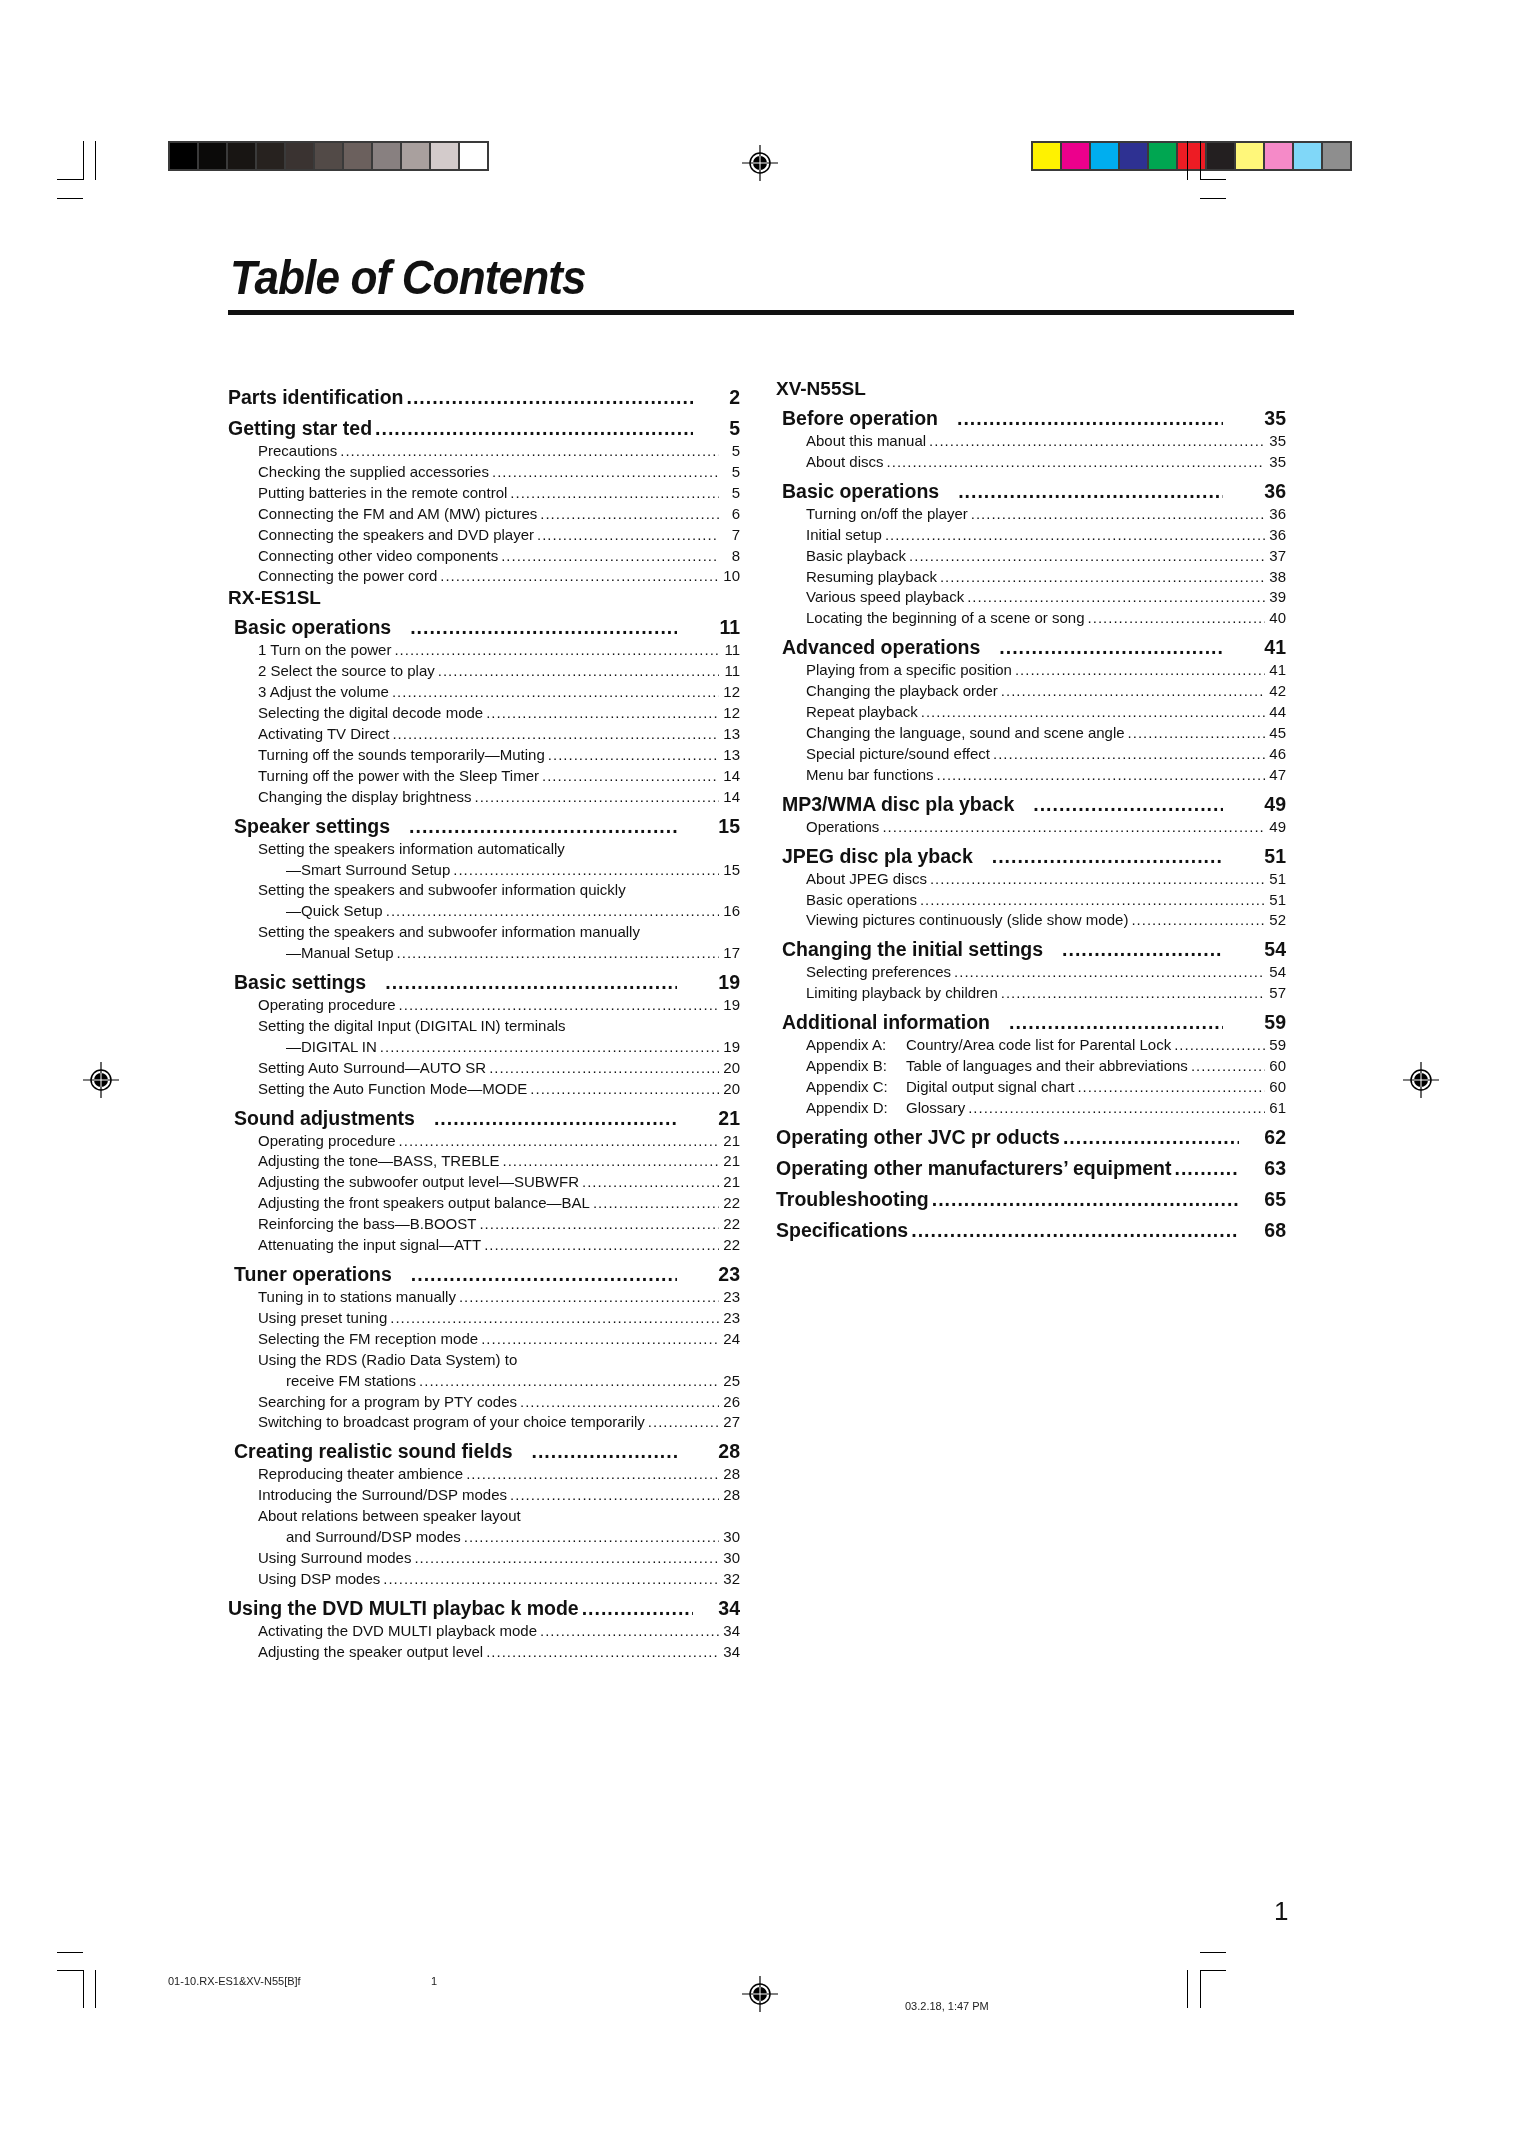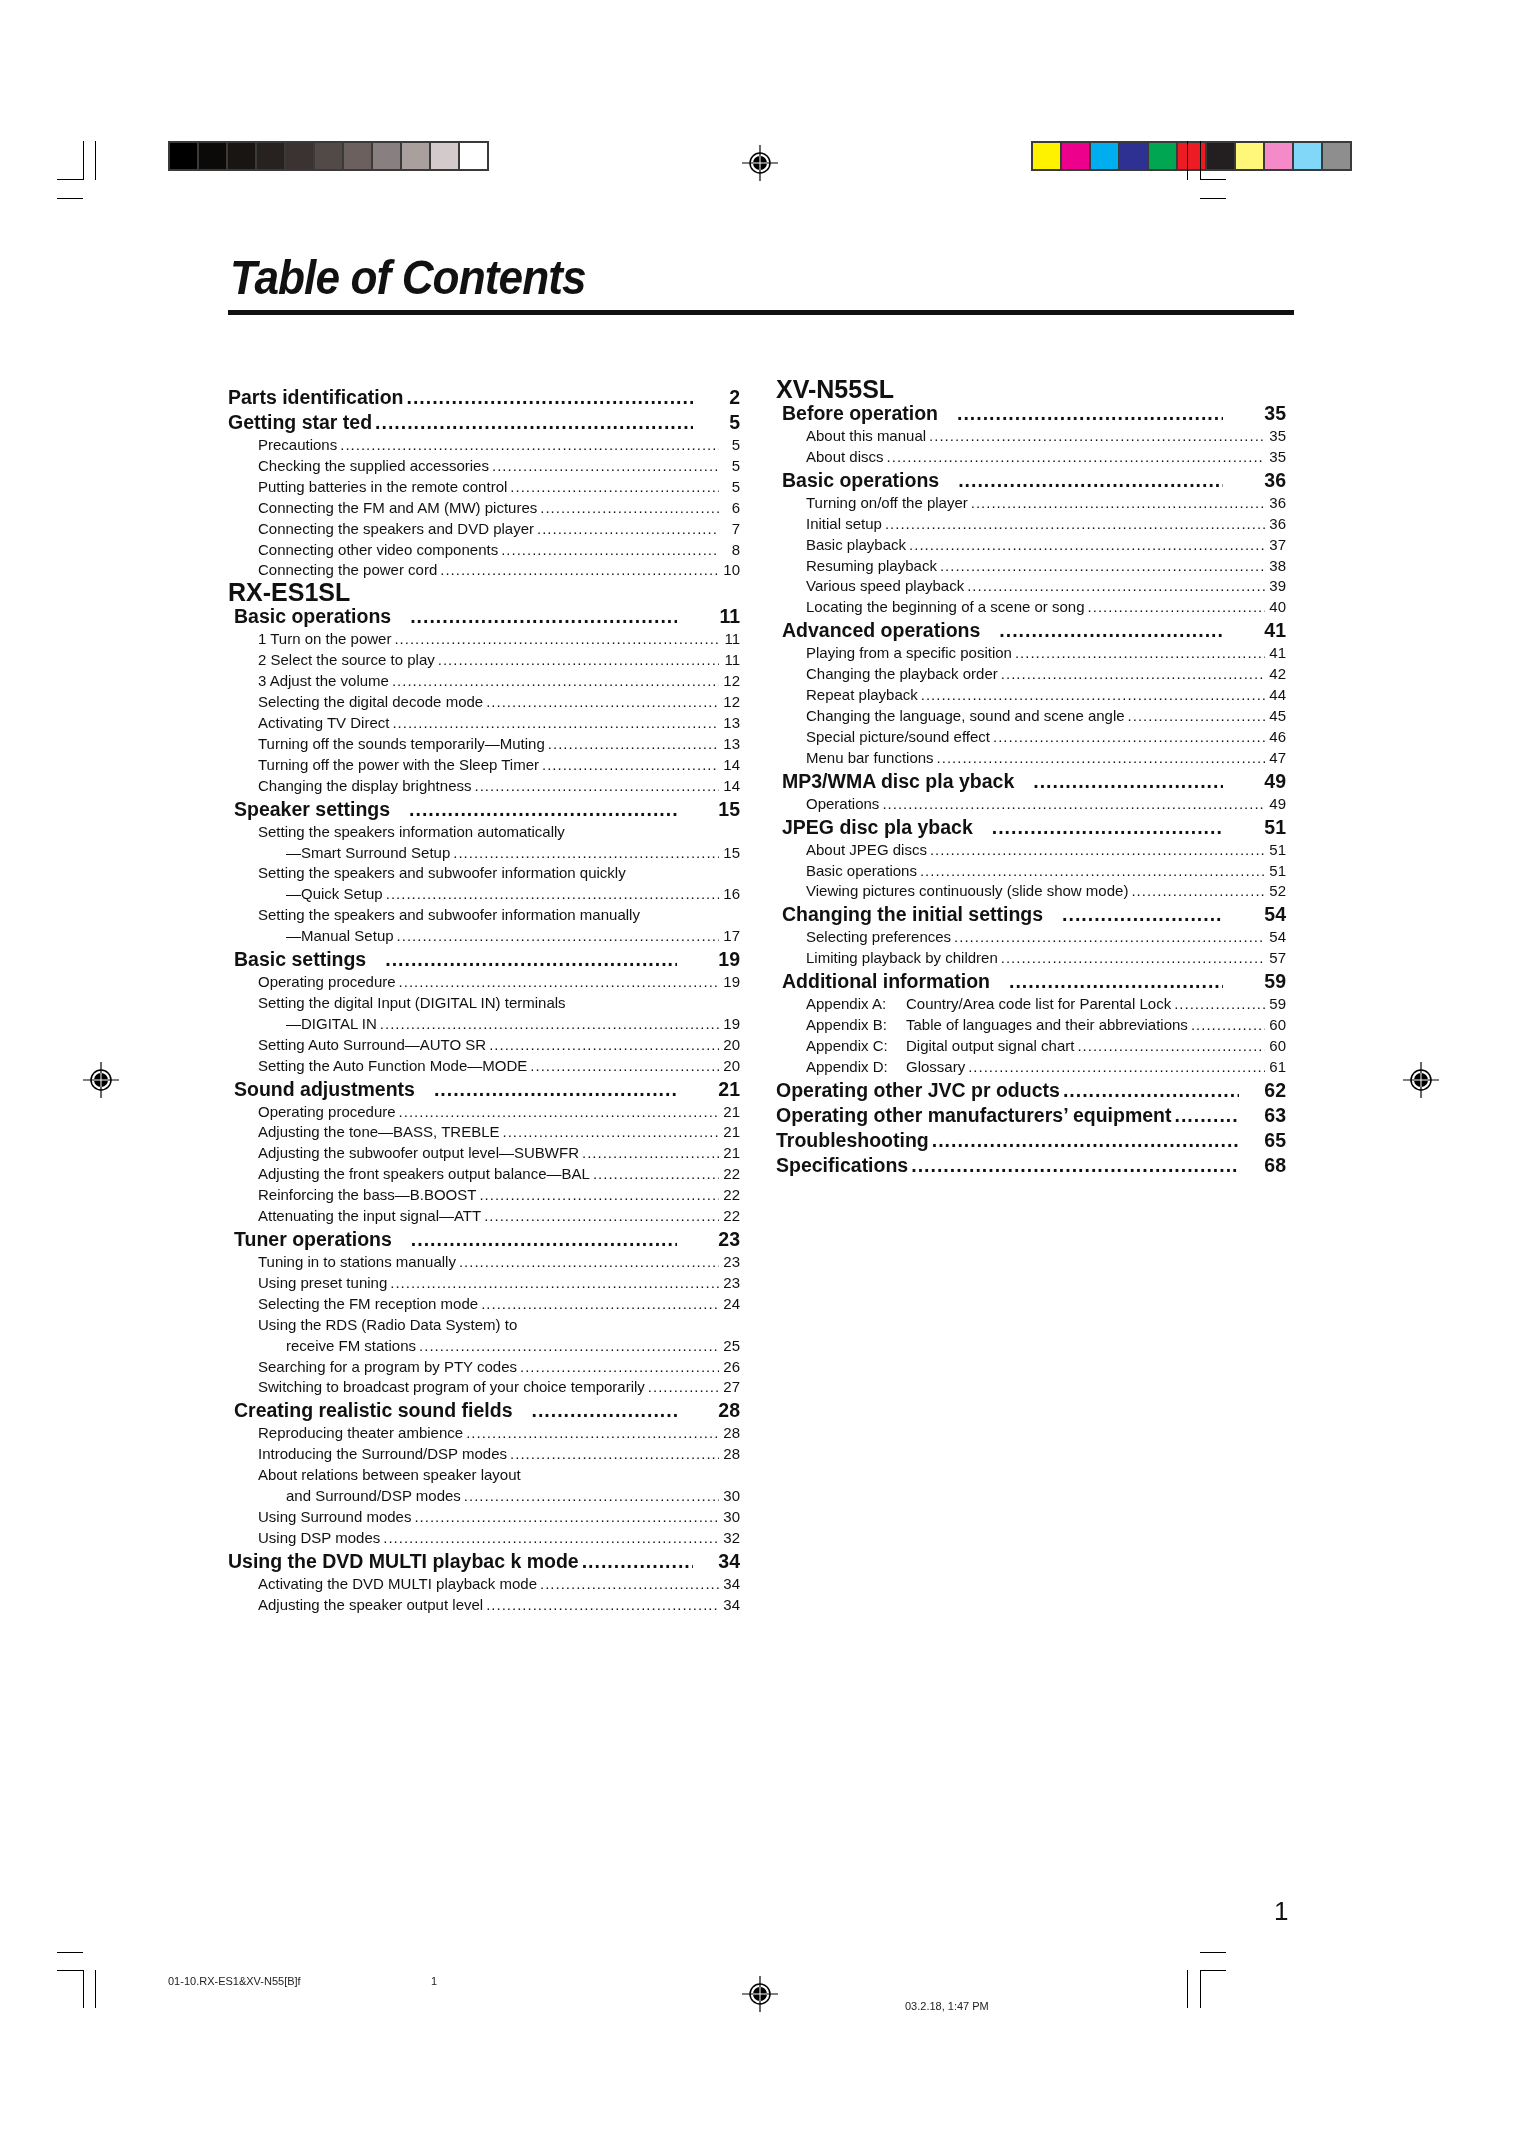--- a/index.html
+++ b/index.html
@@ -11,27 +11,27 @@
   .cm { position:absolute; background:#000; }
   
   .reg { position:absolute; width:36px; height:36px; }
   
   .title { position:absolute; left:230px; top:250px; font-size:48px; font-weight:bold; font-style:italic; letter-spacing:-1px; transform:scaleX(0.92); transform-origin:left; }
   .title-rule { position:absolute; left:228px; top:310px; width:1066px; height:5px; background:#111; }
   
   .col { position:absolute; top:378px; }
   .col-left { left:228px; width:512px; }
   .col-right { left:776px; width:510px; }
-  .model { font-weight:bold; font-size:25px; line-height:22px; margin:0 0 1px 0; }
+  .model { font-weight:bold; font-size:19px; line-height:22px; margin:0 0 1px 0; }
   .row { display:flex; align-items:baseline; white-space:nowrap; }
   .row .lbl { flex:0 0 auto; }
   .row .dots { flex:1 1 auto; overflow:hidden; margin:0 3px; letter-spacing:1px; }
   .row .dots::after { content:"..........................................................................................................................................................................................................................................................................."; }
   .row .pg { flex:0 0 auto; text-align:right; }
-  .h { font-weight:bold; font-size:19.5px; line-height:25px; }
+  .h { font-weight:bold; font-size:19.5px; line-height:25px; margin-top:6px; }
   .h.first { margin-top:7px; }
   .h .pg { min-width:30px; padding-left:14px; }
   .h.ind { padding-left:6px;gap:16px; }
   .s { font-size:15px; line-height:20.9px; padding-left:30px; }
   .s .pg { min-width:18px; }
   .s.cont { padding-left:58px; }
   .s.nodots .dots::after { content:""; }
   .appx { display:inline-block; width:100px; }
   .pagenum { position:absolute; left:1274px; top:1896px; font-size:26px; }
   .slug { position:absolute; top:1975px; font-size:11px; color:#222; }

